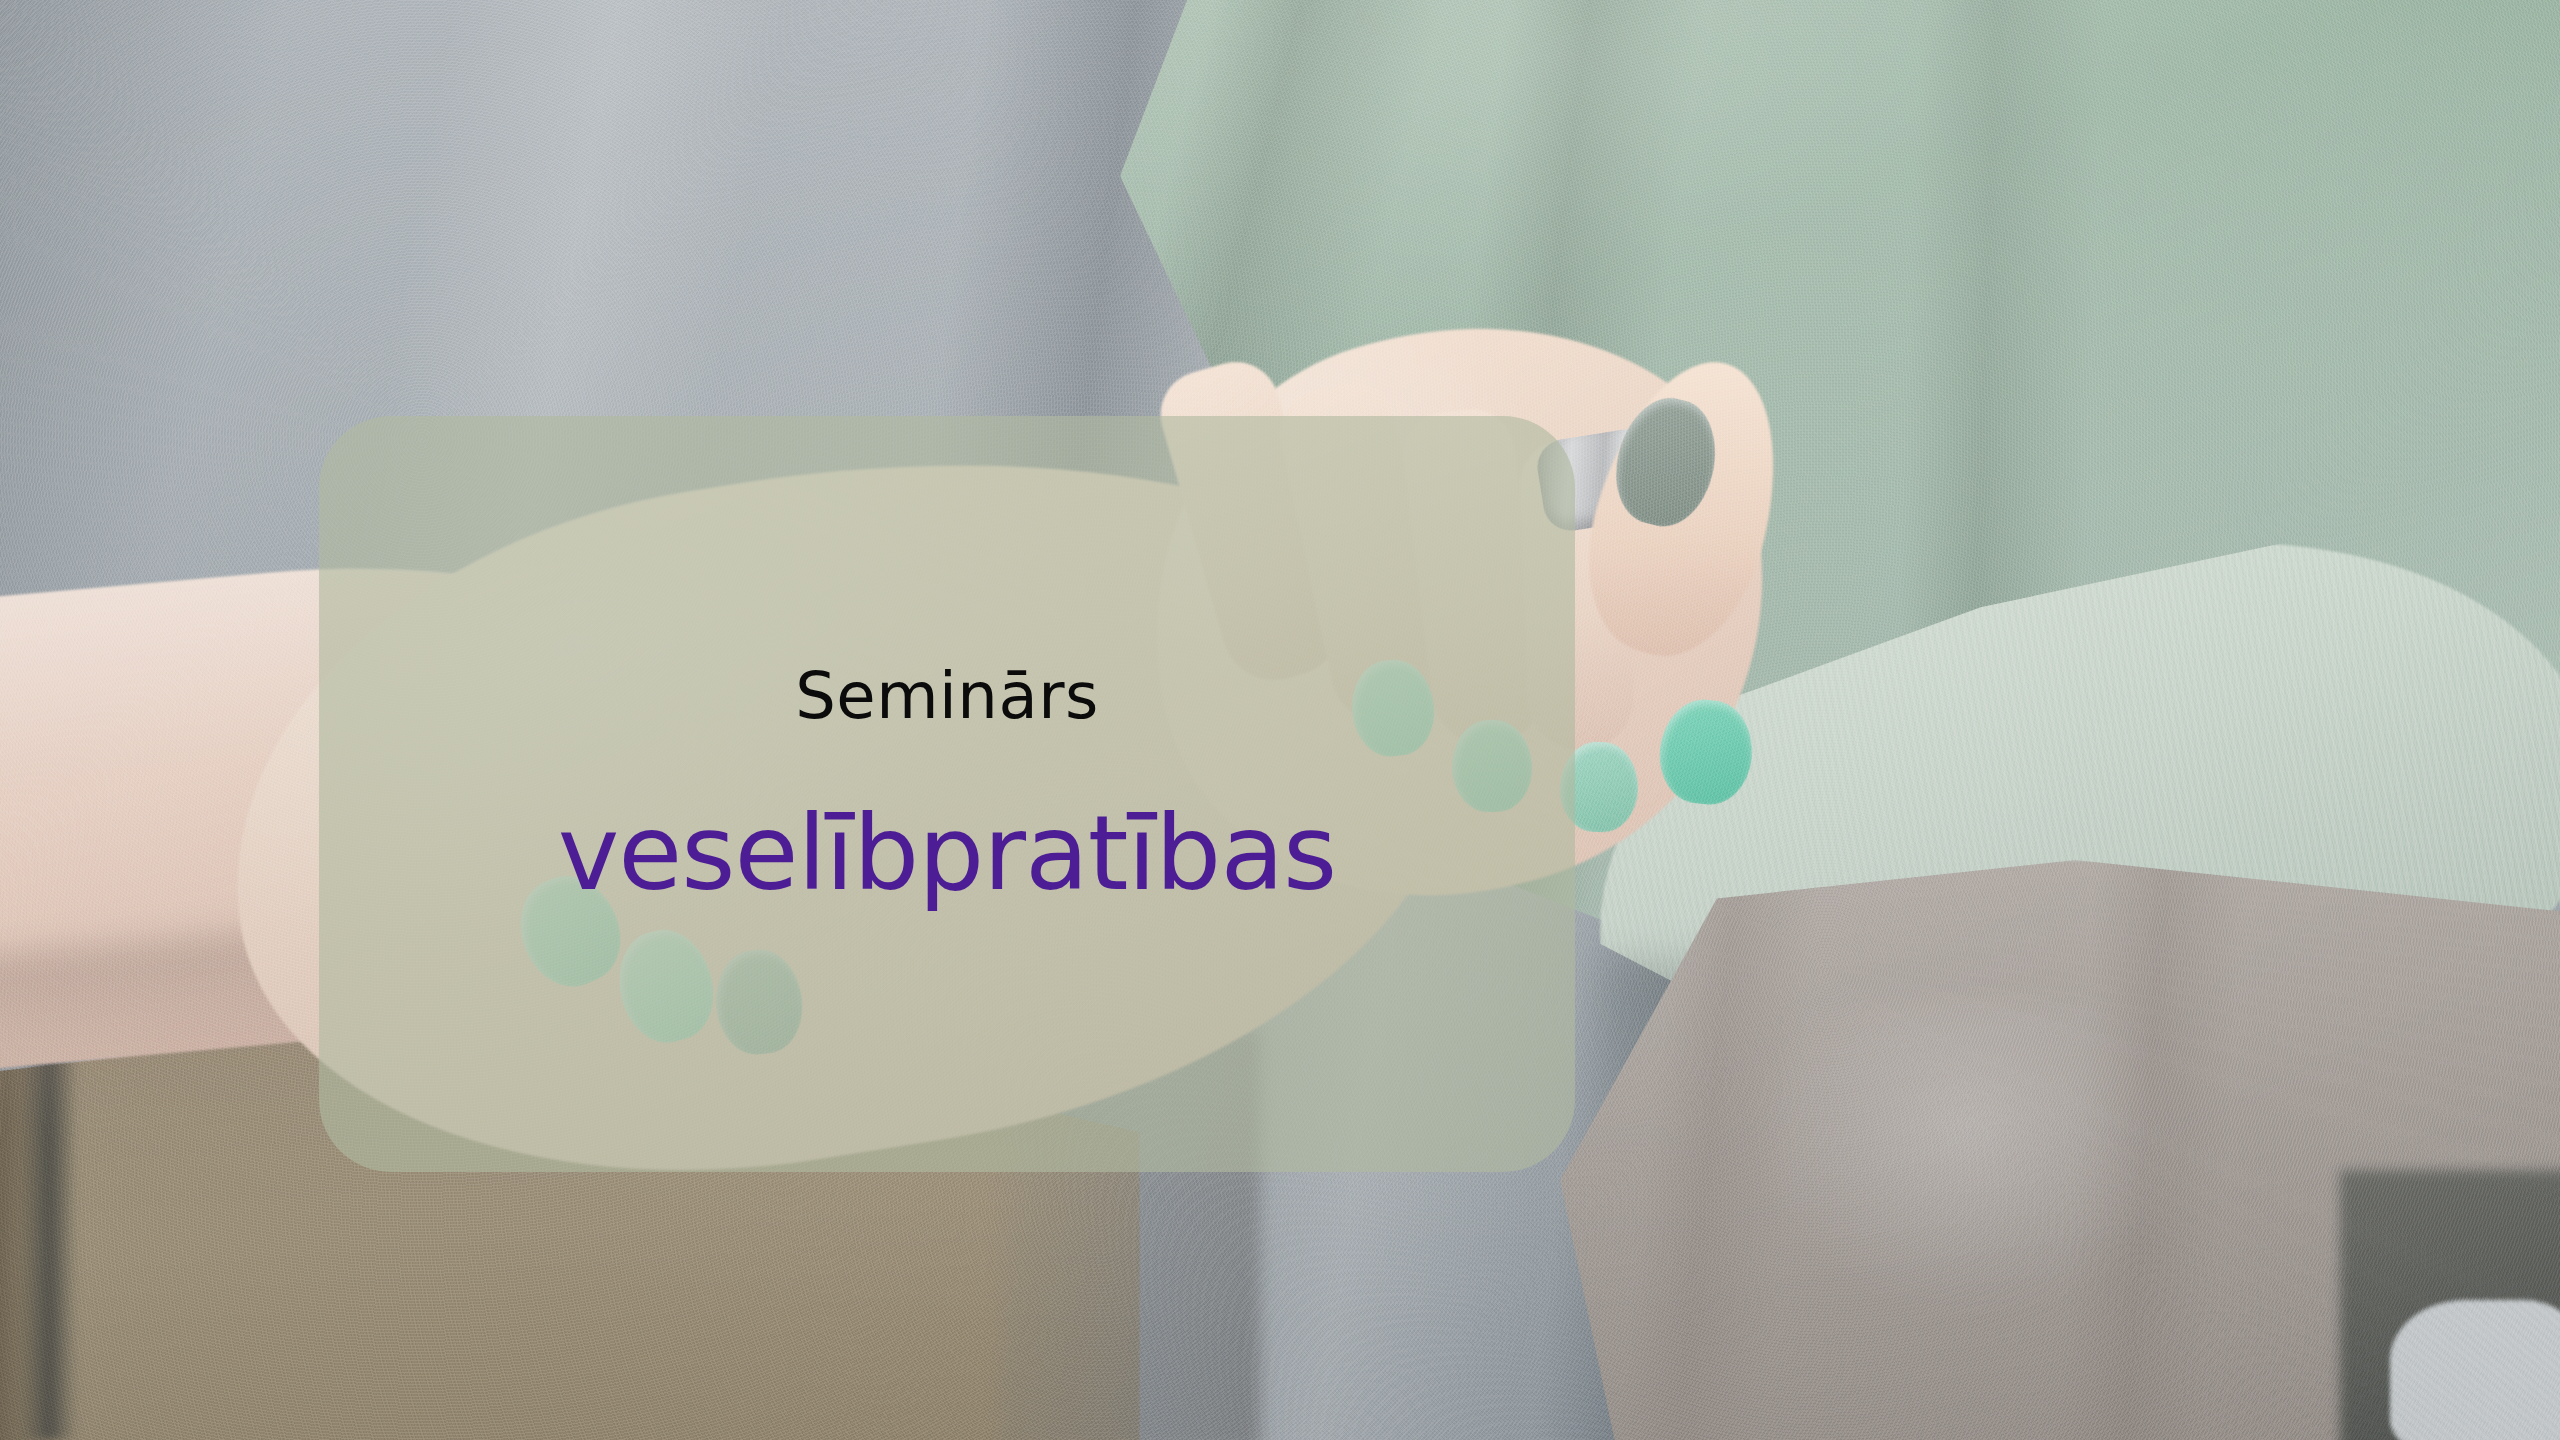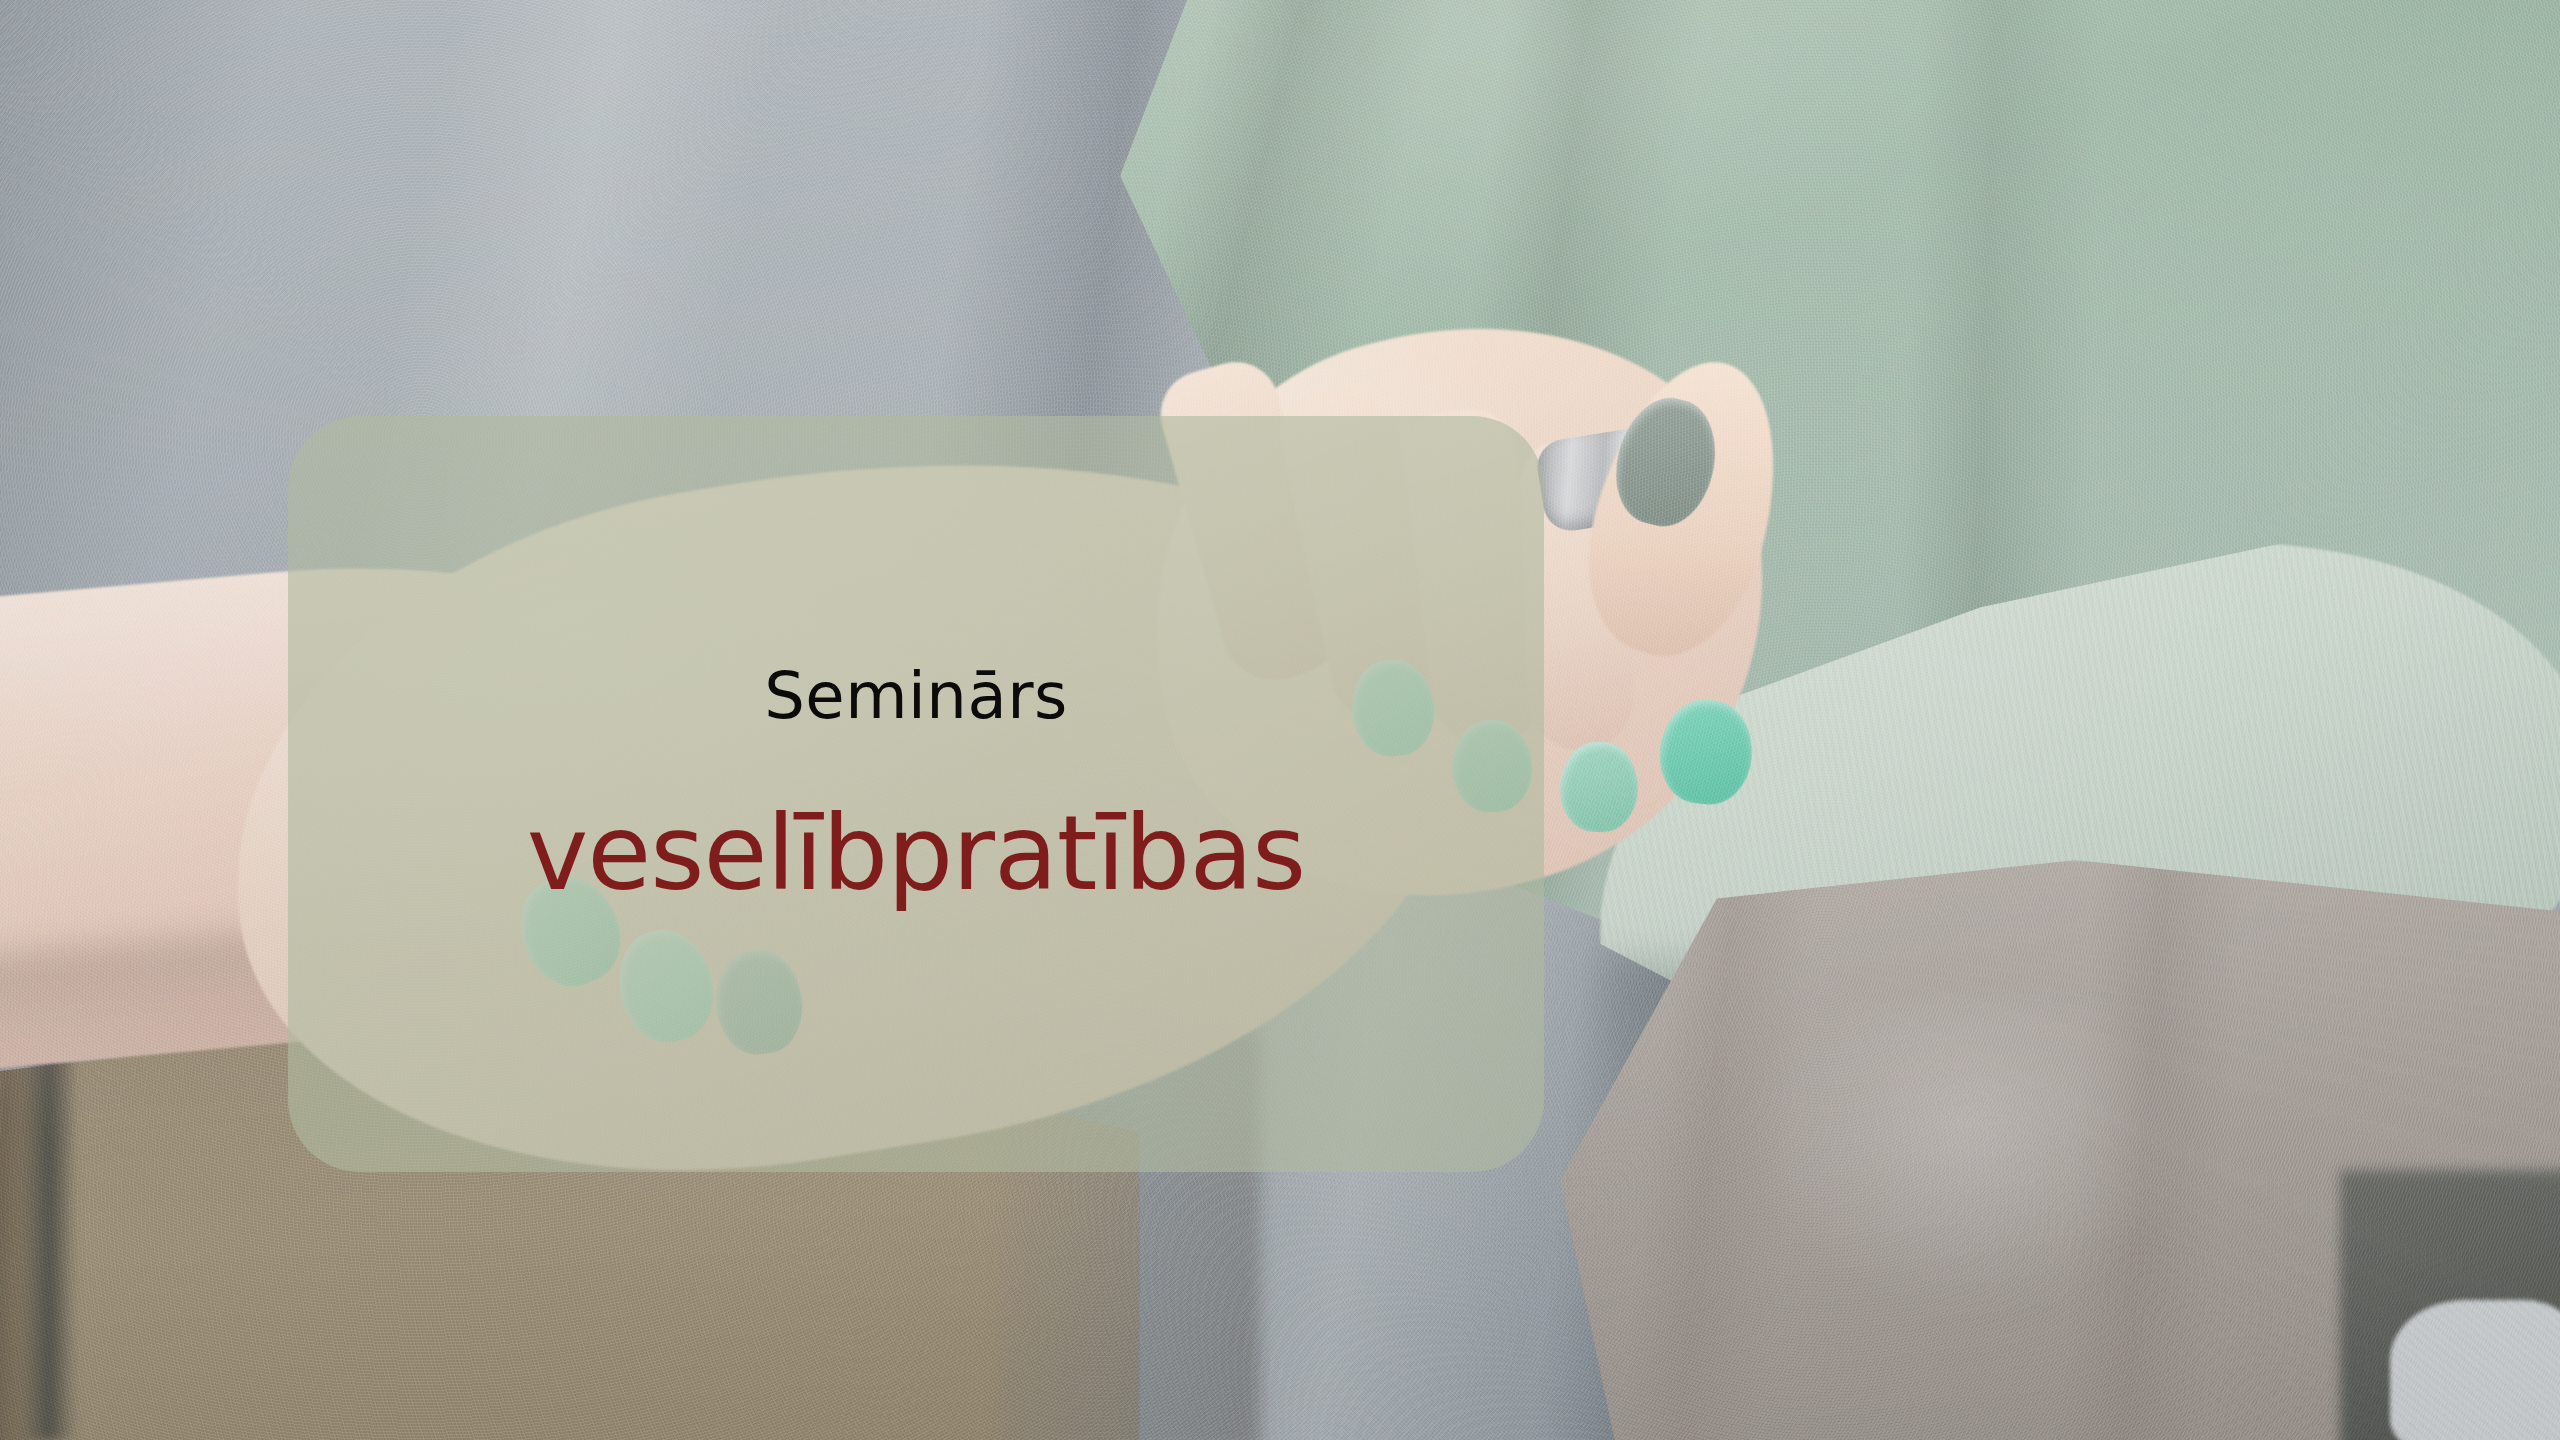--- a/index.html
+++ b/index.html
@@ -275,21 +275,21 @@
     background-image:
       repeating-radial-gradient(circle at 17% 31%, rgba(255,255,255,0.55) 0 1px, rgba(0,0,0,0) 1px 3px),
       repeating-radial-gradient(circle at 71% 67%, rgba(0,0,0,0.40) 0 1px, rgba(0,0,0,0) 1px 3px),
       repeating-radial-gradient(circle at 43% 83%, rgba(255,255,255,0.40) 0 1px, rgba(0,0,0,0) 1px 4px);
     mix-blend-mode:overlay;
   }
 
   
   .card {
     position:absolute;
-    left:288px; top:416px;
+    left:319px; top:416px;
     width:1256px; height:756px;
     border-radius:72px;
     background: rgba(176,186,160, 0.62);
     display:flex;
     flex-direction:column;
     align-items:center;
     justify-content:center;
   }
 
   .card-inner {
@@ -307,21 +307,21 @@
     color:#0b0b0b;
     line-height:1.1;
     margin-bottom:64px;
   }
 
   .headline {
     font-family:"DejaVu Sans", sans-serif;
     font-size:104px;
     font-weight:400;
     letter-spacing:-1px;
-    color:#7f1d1d;
+    color:#4c1d95;
     line-height:1.12;
   }
   .headline .l2 { display:block; }
 </style>
 </head>
 <body>
 
 <div class="stage">
 
   <div class="photo">

